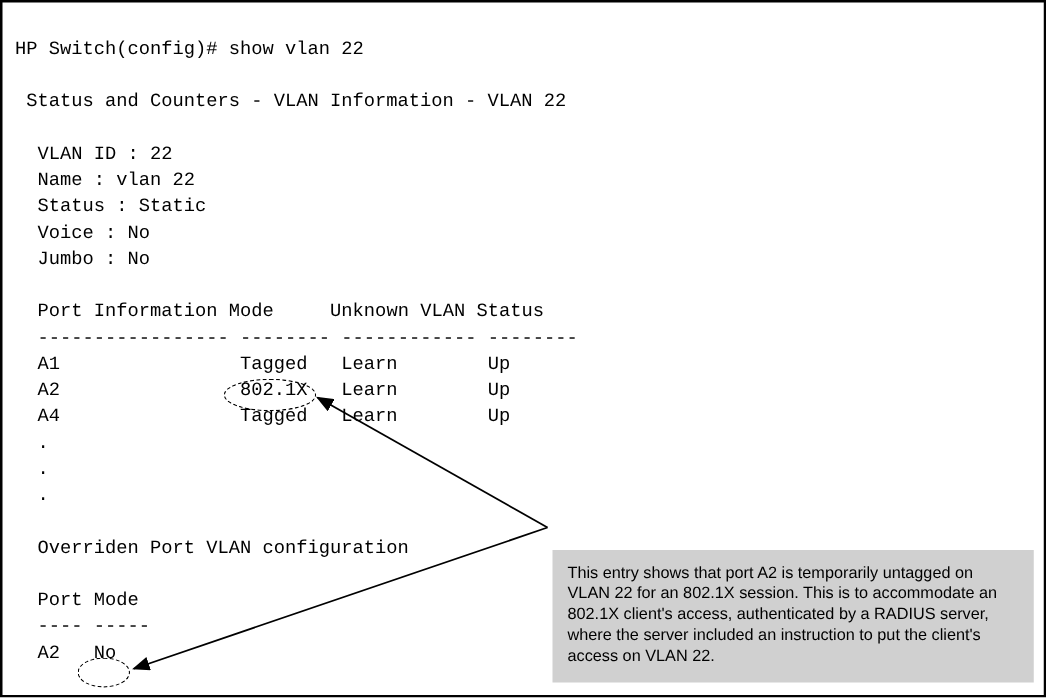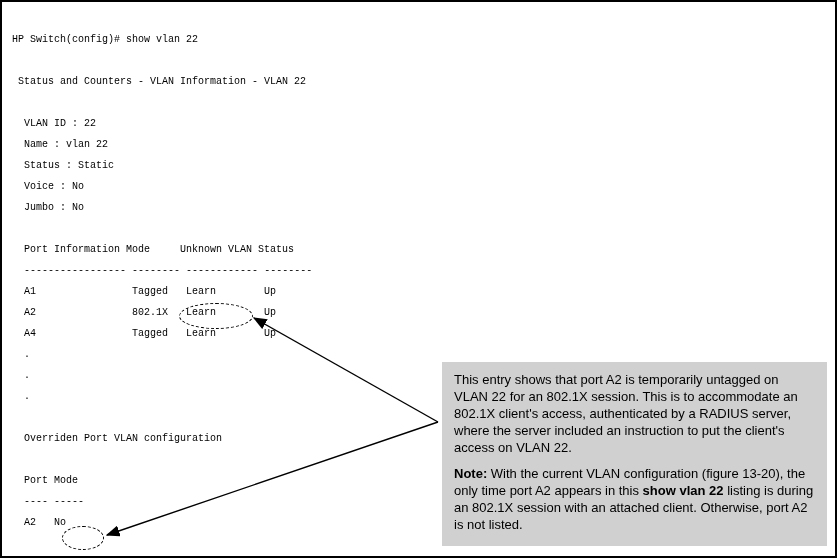--- a/index.html
+++ b/index.html
@@ -11,21 +11,21 @@
     box-sizing: border-box;
     width: 837px;
     height: 558px;
     border: 2px solid #000;
     position: relative;
     background: #fff;
     overflow: hidden;
   }
   .terminal {
     font-family: "Courier New", Courier, monospace;
-    font-size: 10px;
+    font-size: 15px;
     line-height: 21px;
     white-space: pre;
     color: #000;
     padding: 6px 0 0 10px;
   }
   .terminal span { white-space: pre; }
   .callout-box {
     position: absolute;
     right: 8px;
     bottom: 10px;
@@ -108,16 +108,15 @@
       <marker id="arrowhead" markerWidth="10" markerHeight="8" refX="9" refY="4" orient="auto">
         <polygon points="0 0, 10 4, 0 8" fill="#000"></polygon>
       </marker>
     </defs>
     <line x1="436" y1="420" x2="252" y2="316" stroke="#000" stroke-width="1.4" marker-end="url(#arrowhead)"></line>
     <line x1="436" y1="420" x2="105" y2="533" stroke="#000" stroke-width="1.4" marker-end="url(#arrowhead)"></line>
   </svg>
 
   <div class="callout-box">
     <p>This entry shows that port A2 is temporarily untagged on VLAN 22 for an 802.1X session. This is to accommodate an 802.1X client's access, authenticated by a RADIUS server, where the server included an instruction to put the client's access on VLAN 22.</p>
-    <p><b>Note:</b><span> With the current VLAN configuration (figure 13-20), the only time port A2 appears in this </span><b>show vlan 22</b><span> listing is during an 802.1X session with an attached client. Otherwise, port A2 is not listed.</span></p>
   </div>
 
 </div>
 
 </body></html>

